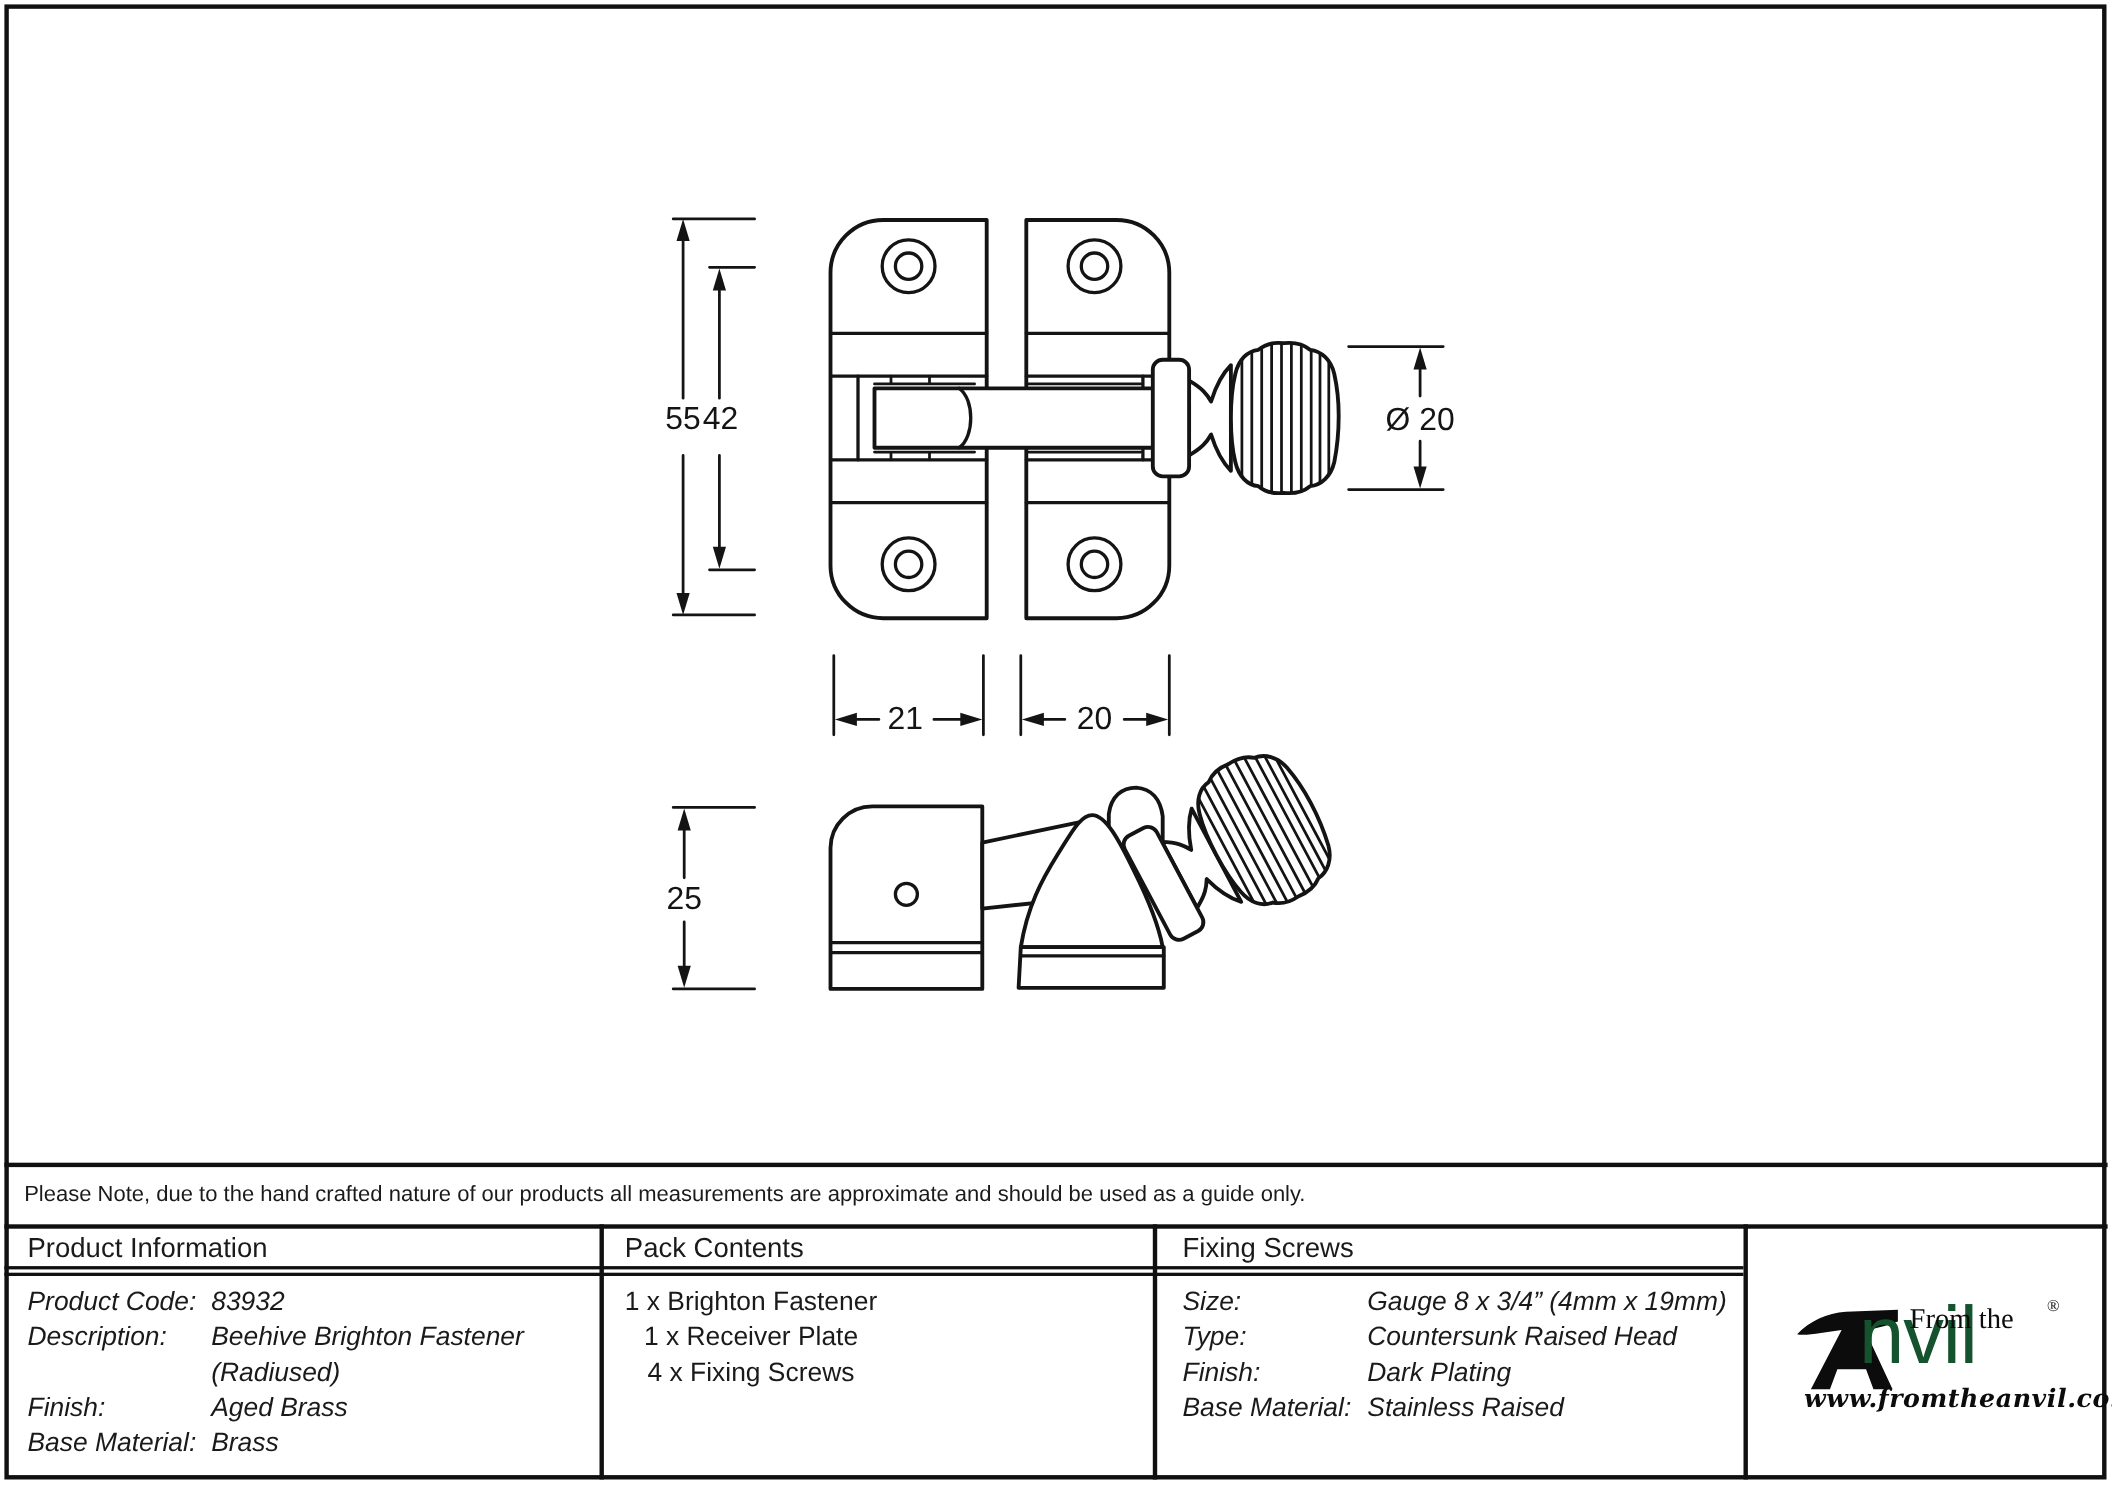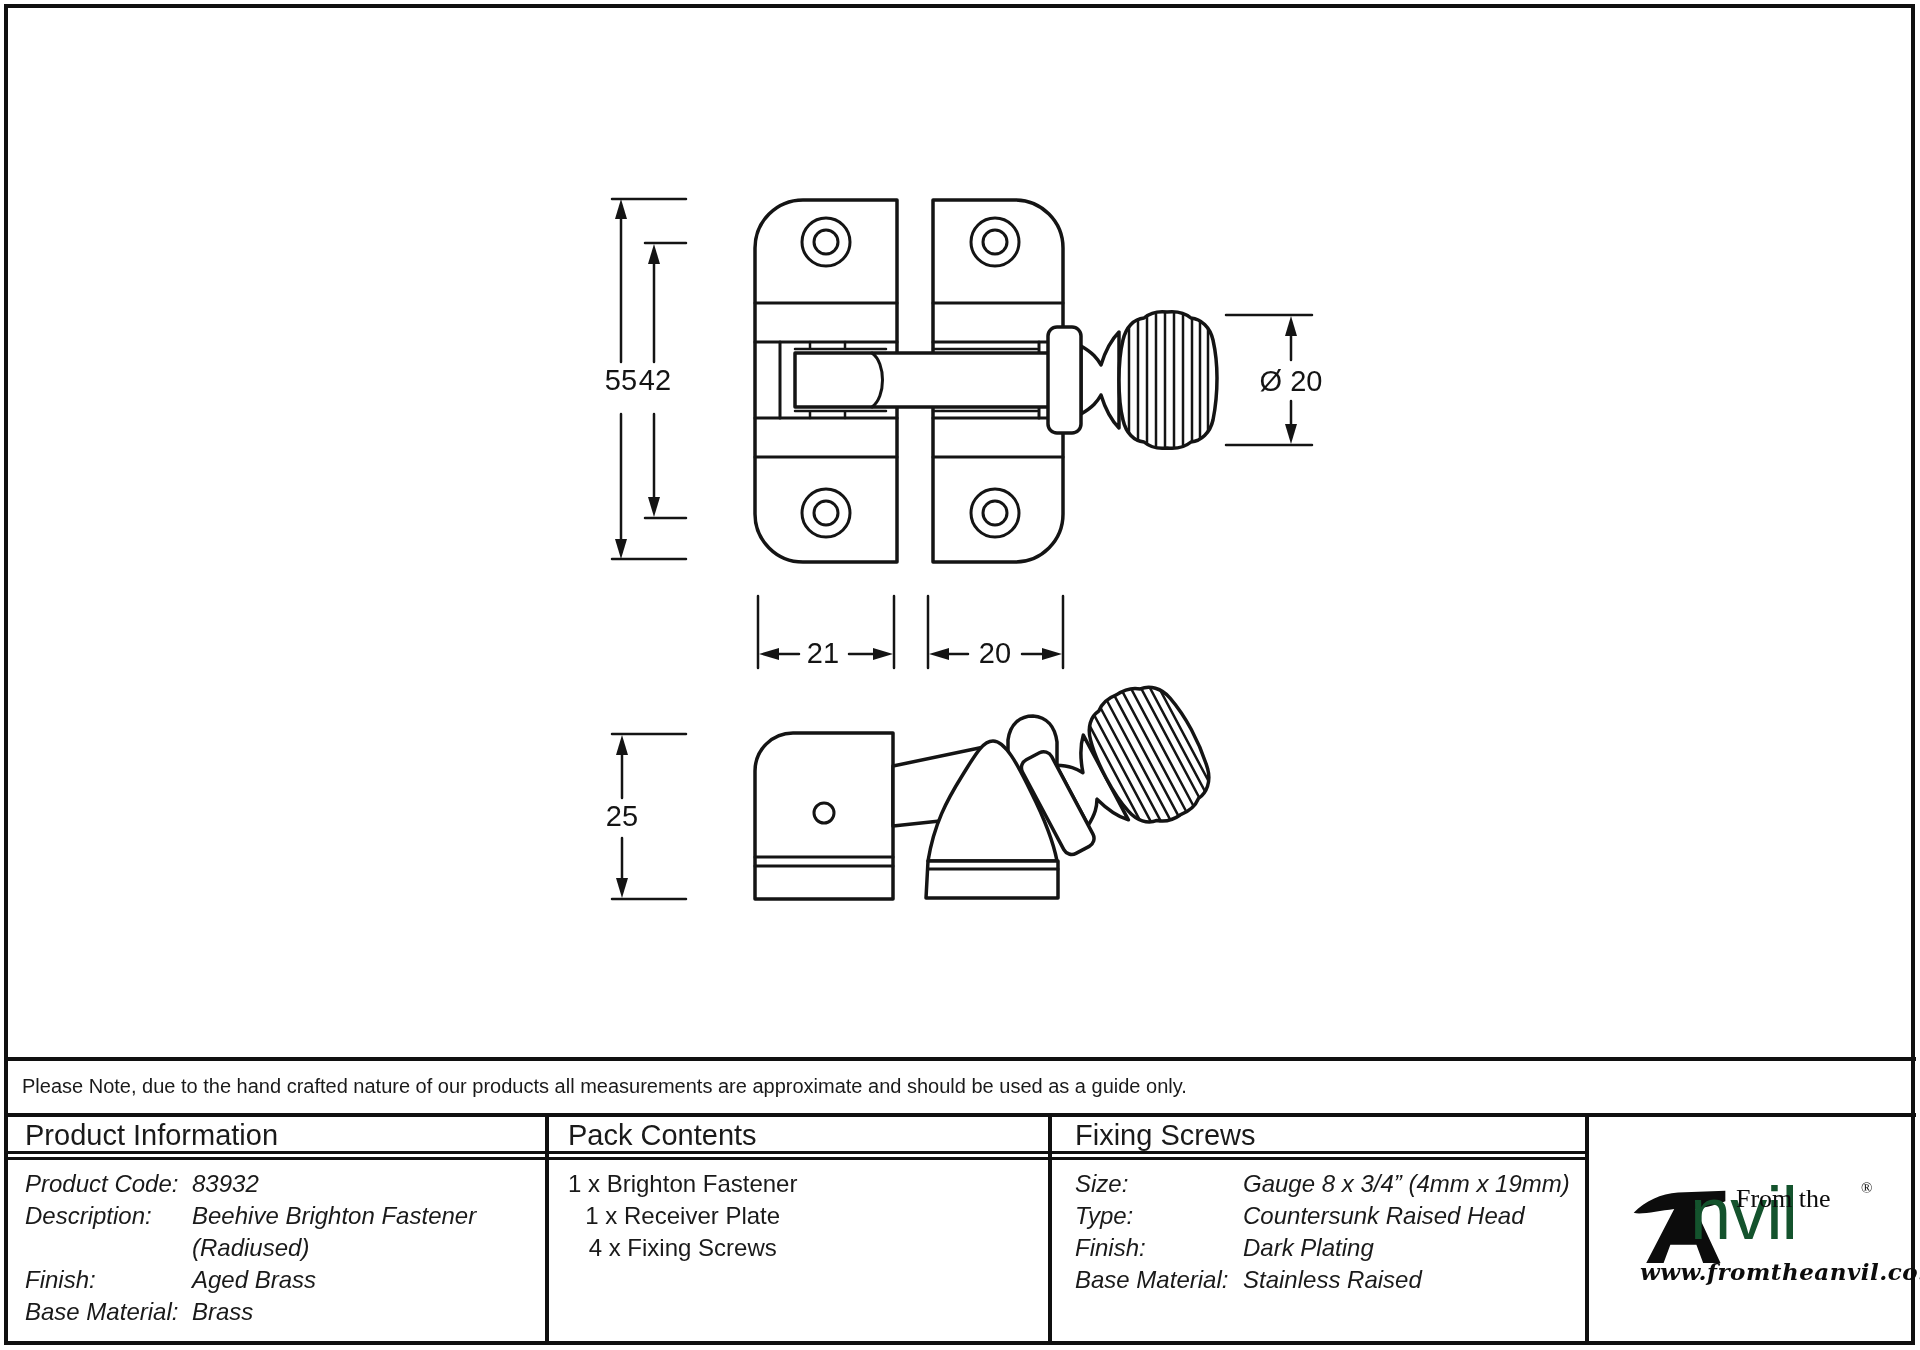--- a/index.html
+++ b/index.html
@@ -12,21 +12,21 @@
     border:4px solid #101010;box-sizing:border-box;
   }
   .hline{position:absolute;background:#101010;height:4px;}
   .vline{position:absolute;background:#101010;width:4px;}
   svg text{font-family:"Liberation Sans",sans-serif;font-size:29px;fill:#141414;}
   .note-text{
     position:absolute;left:22px;top:1061px;height:50px;line-height:50px;
     font-size:20px;white-space:nowrap;
   }
   .col-header{
-    position:absolute;top:1117px;height:34px;line-height:36px;font-size:29px;white-space:nowrap;
+    position:absolute;top:1117px;height:34px;line-height:36px;font-size:25px;white-space:nowrap;
   }
   .col-body{position:absolute;top:1168px;font-size:24px;}
   .spec-row{line-height:32px;white-space:nowrap;display:flex;font-style:italic;}
   .spec-row .lbl{display:inline-block;flex:0 0 auto;}
   .spec-row .val{display:inline-block;}
   #col1 .lbl{width:167px;}
   #col3 .lbl{width:168px;}
   .pack-item{line-height:32px;white-space:nowrap;}
   .logo{position:absolute;left:1618px;top:1178px;width:290px;height:115px;}
   .logo .anvil-word{

